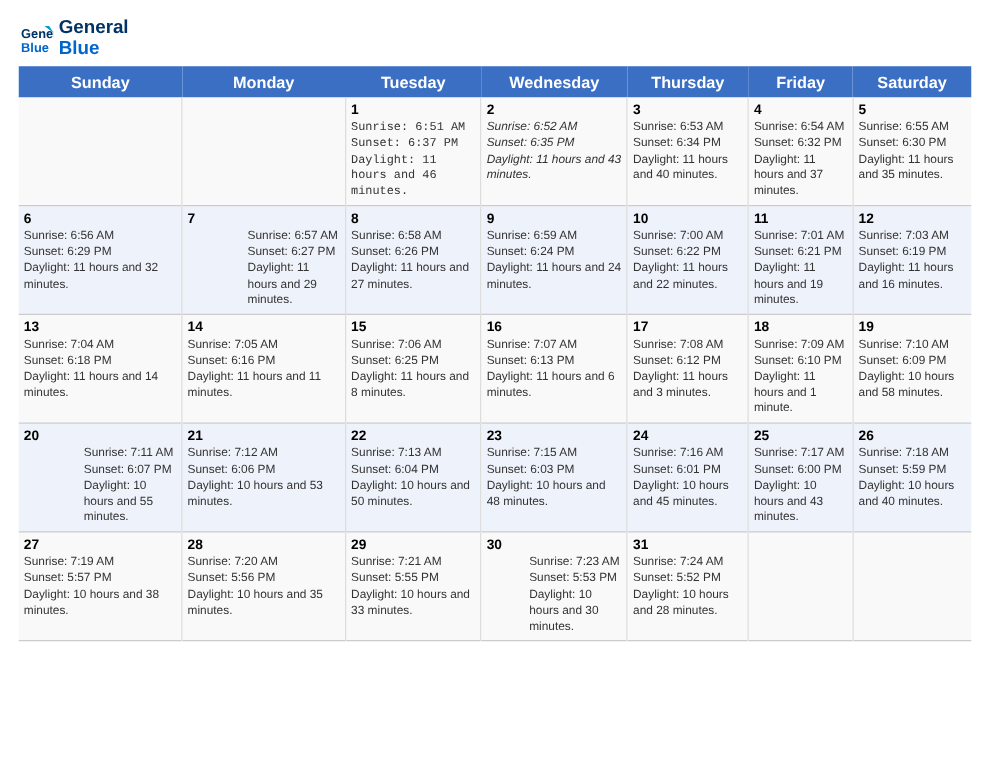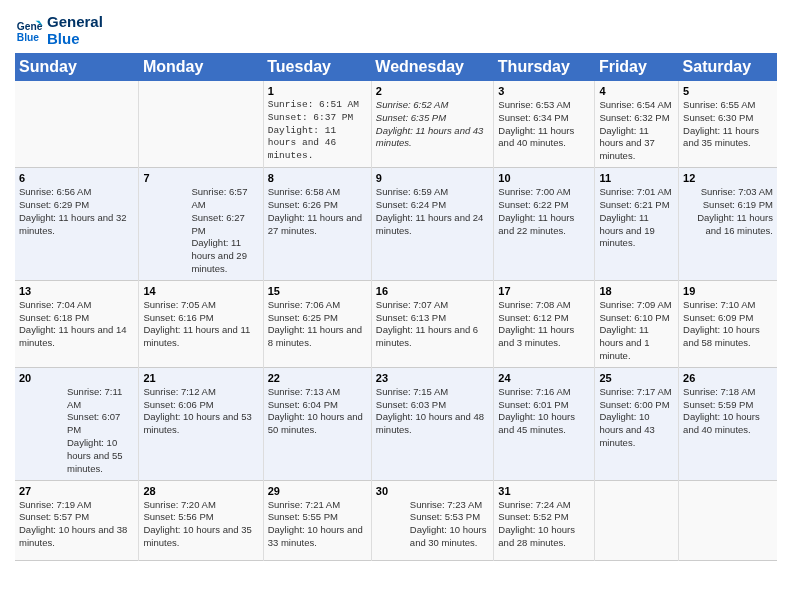--- a/index.html
+++ b/index.html
@@ -40,22 +40,22 @@
     }
     table {
       width: 100%;
       border-collapse: collapse;
       font-size: 10px;
     }
     thead tr th {
       background-color: #3a6fc4;
       color: #fff;
       padding: 5px 4px;
-      text-align: left;
-      font-size: 16px;
+      text-align: center;
+      font-size: 13px;
       font-weight: bold;
     }
     tbody tr {
       border-bottom: 1px solid #ccc;
     }
     tbody tr:nth-child(odd) {
       background-color: #f9f9f9;
     }
     tbody tr:nth-child(even) {
       background-color: #eef2fa;
@@ -180,21 +180,21 @@
 Daylight: 11 hours and 22 minutes.</div>
         </td>
         <td>
           <span class="day-num">11</span>
           <div class="cell-text" style="white-space: pre-line;">Sunrise: 7:01 AM
 Sunset: 6:21 PM
 Daylight: 11 hours and 19 minutes.</div>
         </td>
         <td>
           <span class="day-num">12</span>
-          <div class="cell-text" style="white-space: pre-line; text-align: right;">Sunrise: 7:03 AM
+          <div class="cell-text" style="white-space: pre-line;">Sunrise: 7:03 AM
 Sunset: 6:19 PM
 Daylight: 11 hours and 16 minutes.</div>
         </td>
       </tr>
       <tr>
         <td>
           <span class="day-num">13</span>
           <div class="cell-text" style="white-space: pre-line;">Sunrise: 7:04 AM
 Sunset: 6:18 PM
 Daylight: 11 hours and 14 minutes.</div>

